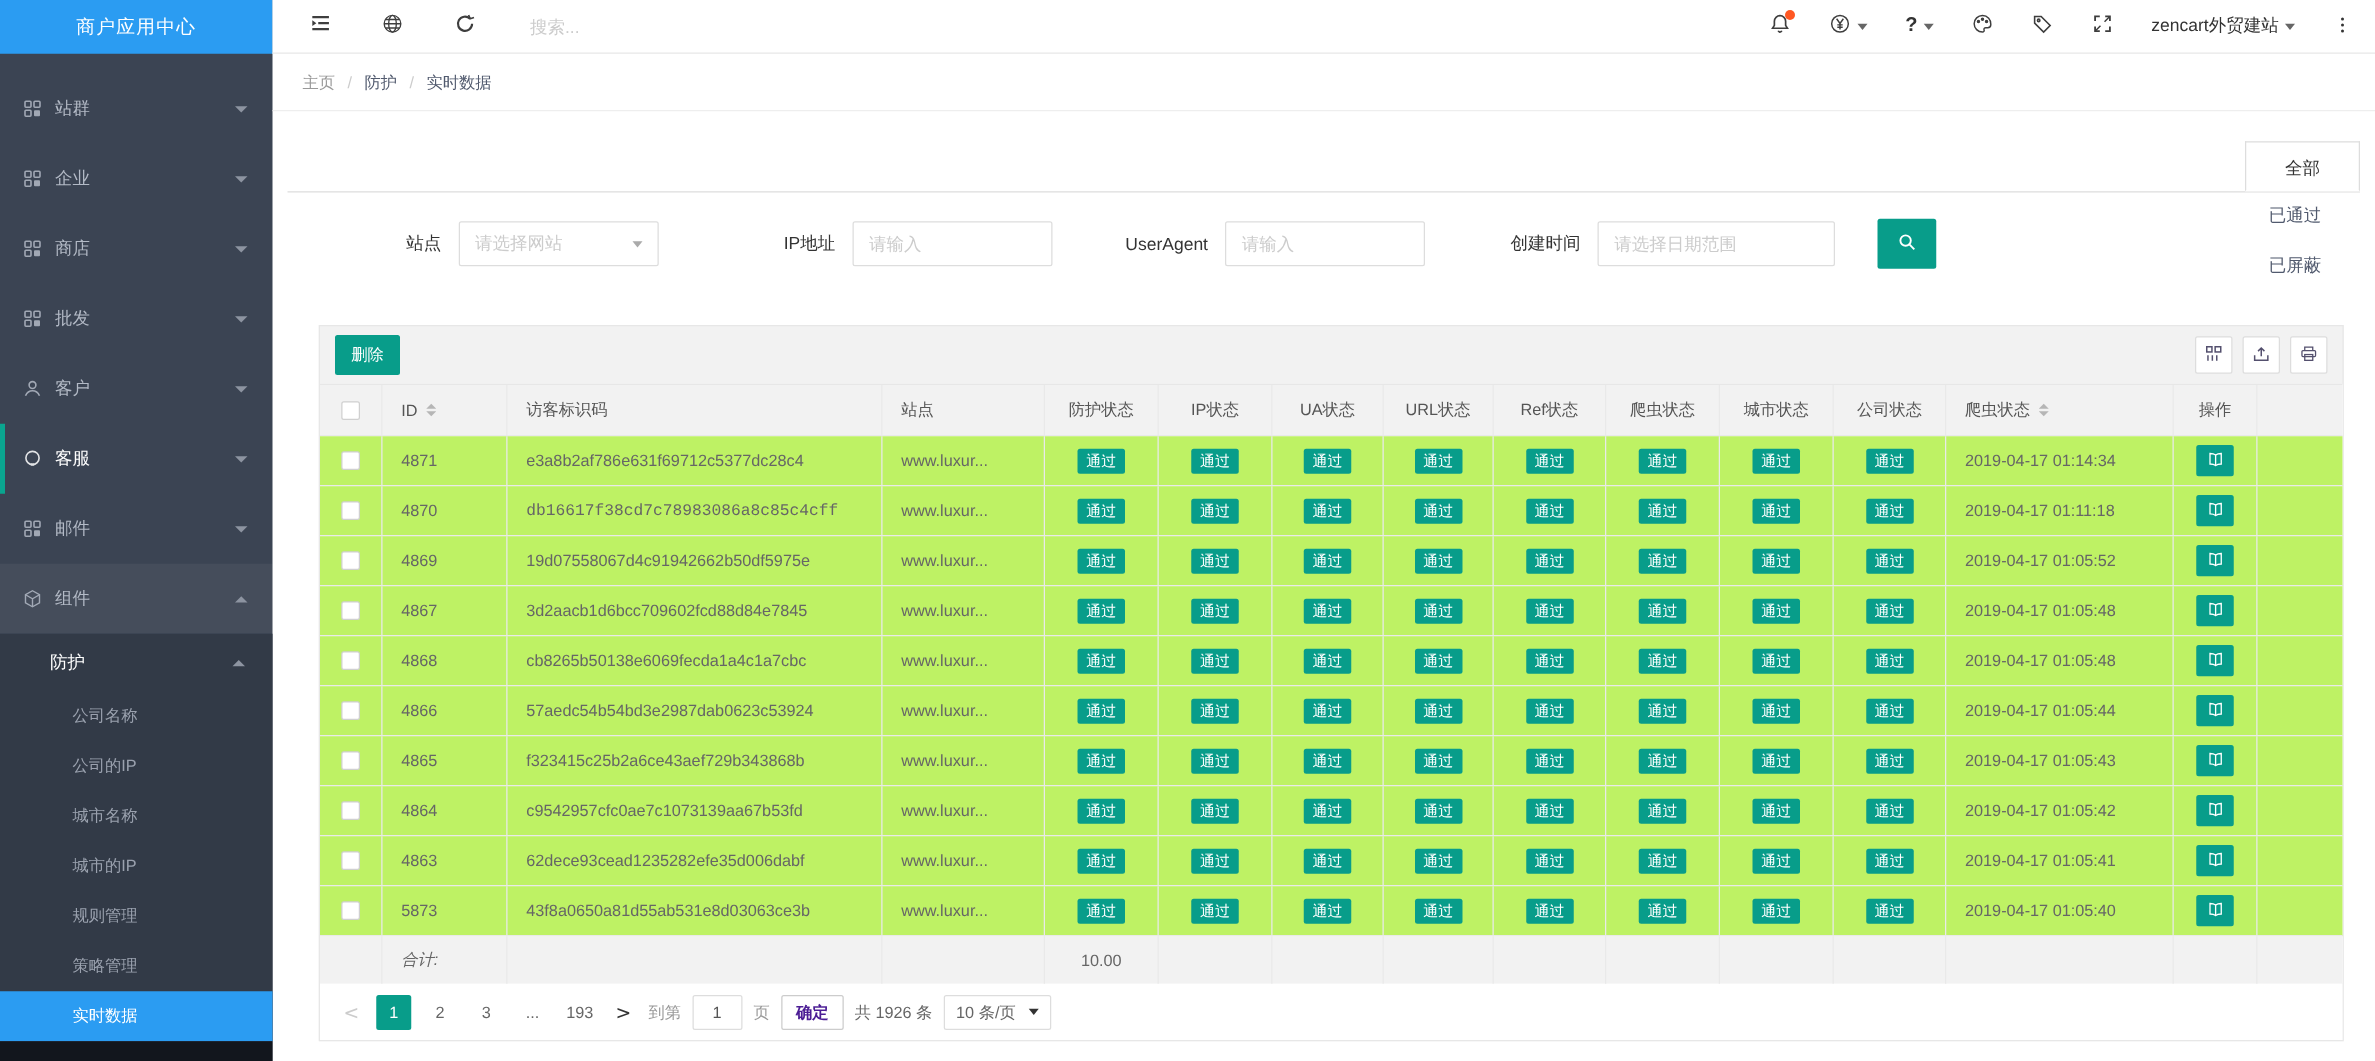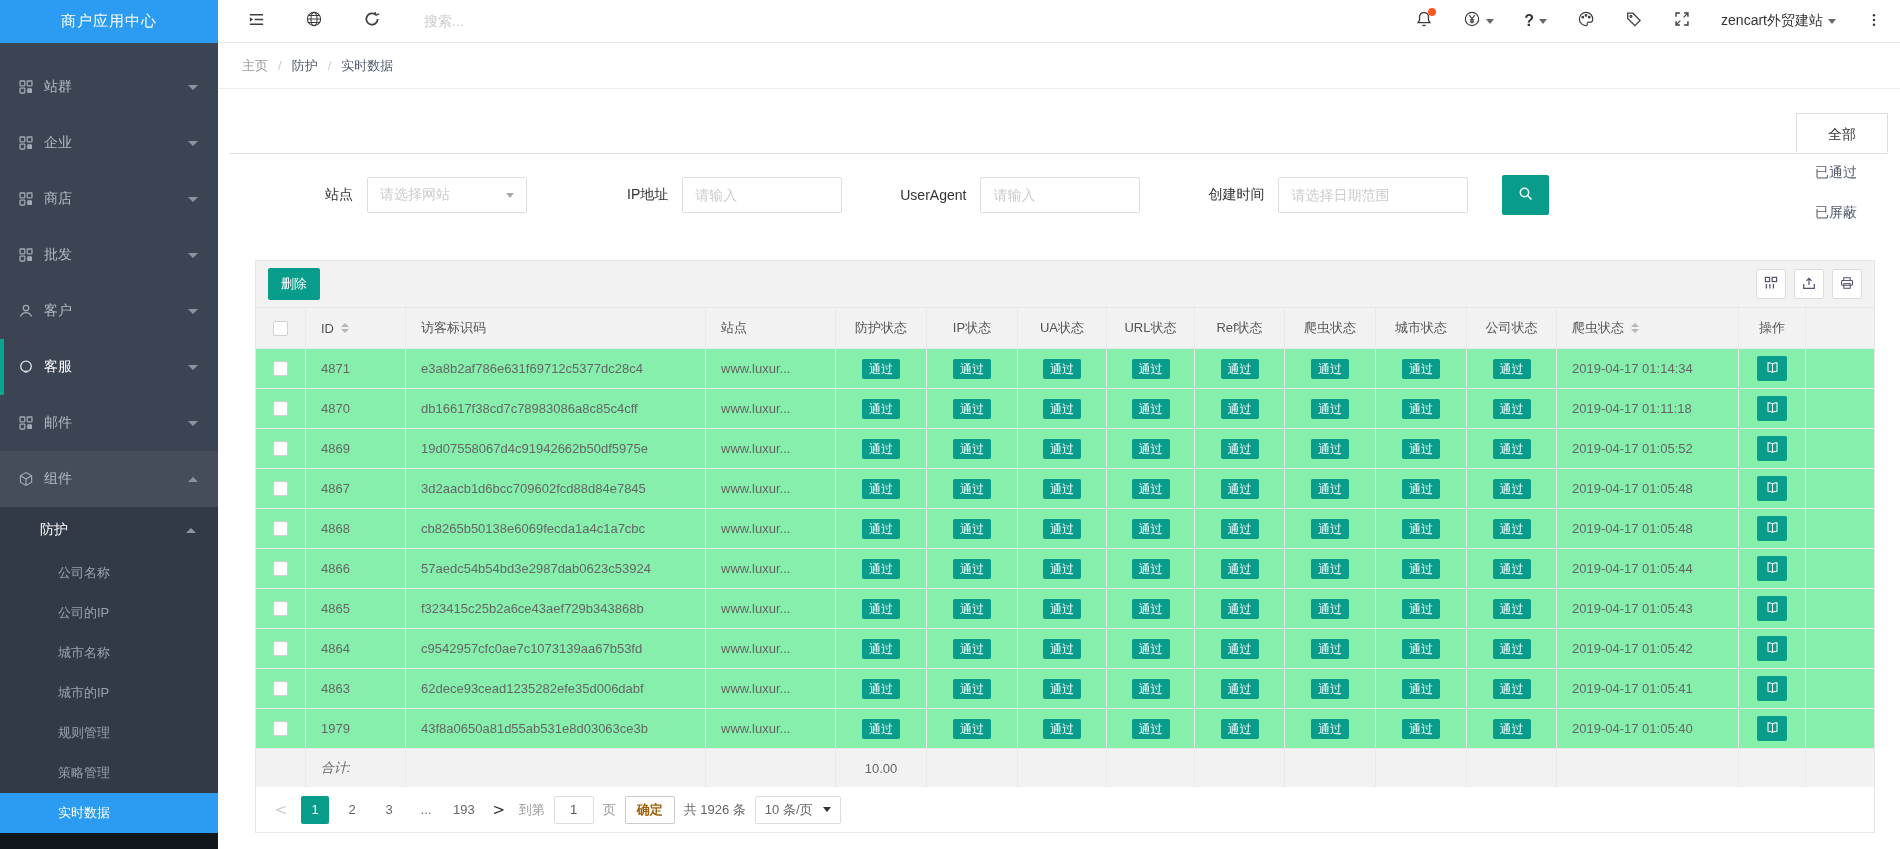--- a/index.html
+++ b/index.html
@@ -78,21 +78,21 @@
 
   .panel { margin:46px 13px 0 25px; background:#f2f2f2; border:1px solid #e7e7e7; }
   .ptoolbar { height:46px; display:flex; align-items:center; padding:0 12px; }
   .btn-del { background:#089d8a; color:#fff; border:none; border-radius:2px; font-size:13px;
     padding:7px 13px; cursor:pointer; }
   .tool-icons { margin-left:auto; display:flex; gap:8px; }
   .tool-btn { width:30px; height:30px; background:#fff; border:1px solid #ddd; border-radius:2px;
     display:flex; align-items:center; justify-content:center; color:#54506e; cursor:pointer; }
 
   .dtable { background:#fff; border-top:1px solid #e7e7e7; font-size:13px; color:#666; }
-  .trow { display:flex; border-bottom:1px solid #e9e9e9; background:#86efac; align-items:stretch; }
+  .trow { display:flex; border-bottom:1px solid #e9e9e9; background:#bef264; align-items:stretch; }
   .trow.thead { background:#f2f2f2; color:#555; }
   .trow.tfoot { background:#f2f2f2; border-bottom:none; }
   .cell { display:flex; align-items:center; border-right:1px solid #e9e9e9; padding:0 15px;
     min-height:39px; overflow:hidden; white-space:nowrap; }
   .thead .cell { min-height:40px; }
   .tfoot .cell { min-height:38px; }
   .cell.center { justify-content:center; padding:0 4px; }
   .cell.fill { flex:1; border-right:none; }
   .cb { width:15px; height:15px; background:#fff; border:1px solid #d0d0d0; border-radius:2px;
     display:inline-block; cursor:pointer; }
@@ -110,21 +110,21 @@
   .pg-arrow { min-width:22px; text-align:center; font-size:15px; cursor:pointer; color:#333;
     font-family:"DejaVu Sans",sans-serif; }
   .pg-arrow.disabled { color:#ccc; }
   .pg { min-width:28px; height:28px; line-height:28px; text-align:center; border-radius:2px;
     cursor:pointer; color:#666; padding:0 4px; }
   .pg.active { background:#089d8a; color:#fff; }
   .pg.ellipsis { cursor:default; }
   .pg-goto-input { width:40px; height:28px; border:1px solid #ddd; border-radius:2px;
     text-align:center; font-size:13px; color:#555; outline:none; }
   .pg-confirm { height:28px; padding:0 11px; background:#fff; border:1px solid #ccc; border-radius:2px;
-    font-size:13px; color:#a16207; font-weight:bold; cursor:pointer; }
+    font-size:13px; color:#4c1d95; font-weight:bold; cursor:pointer; }
   .pg-select { height:28px; border:1px solid #ddd; border-radius:2px; background:#fff;
     display:flex; align-items:center; gap:10px; padding:0 9px; cursor:pointer; }
   .pg-select .tri { width:0; height:0; border-left:4px solid transparent; border-right:4px solid transparent;
     border-top:5px solid #333; }
 </style>
 </head>
 <body>
 
 <div class="app">
 
@@ -481,21 +481,21 @@
                     </svg></span>
                 </button>
               </div>
               <div class="cell fill" style="flex-shrink: 0;"></div>
             </div>
             <div class="trow">
               <div class="cell center" style="width: 50px; flex-shrink: 0;">
                 <span class="cb"></span>
               </div>
               <div class="cell" style="width: 100px; flex-shrink: 0;">4870</div>
-              <div class="cell" style="width: 300px; flex-shrink: 0;">db16617f38cd7c78983086a8c85c4cff</div>
+              <div class="cell" style="width: 300px; flex-shrink: 0; font-family: Liberation Mono, monospace;">db16617f38cd7c78983086a8c85c4cff</div>
               <div class="cell" style="width: 130px; flex-shrink: 0;">www.luxur...</div>
               <div class="cell center" style="width: 91px; flex-shrink: 0;">
                 <span class="badge">通过</span>
               </div>
               <div class="cell center" style="width: 91px; flex-shrink: 0;">
                 <span class="badge">通过</span>
               </div>
               <div class="cell center" style="width: 89px; flex-shrink: 0;">
                 <span class="badge">通过</span>
               </div>
@@ -816,21 +816,21 @@
                       <path d="M10 5.4v11.2"></path>
                     </svg></span>
                 </button>
               </div>
               <div class="cell fill" style="flex-shrink: 0;"></div>
             </div>
             <div class="trow">
               <div class="cell center" style="width: 50px; flex-shrink: 0;">
                 <span class="cb"></span>
               </div>
-              <div class="cell" style="width: 100px; flex-shrink: 0;">1979</div>
+              <div class="cell" style="width: 100px; flex-shrink: 0;">5873</div>
               <div class="cell" style="width: 300px; flex-shrink: 0;">43f8a0650a81d55ab531e8d03063ce3b</div>
               <div class="cell" style="width: 130px; flex-shrink: 0;">www.luxur...</div>
               <div class="cell center" style="width: 91px; flex-shrink: 0;">
                 <span class="badge">通过</span>
               </div>
               <div class="cell center" style="width: 91px; flex-shrink: 0;">
                 <span class="badge">通过</span>
               </div>
               <div class="cell center" style="width: 89px; flex-shrink: 0;">
                 <span class="badge">通过</span>

